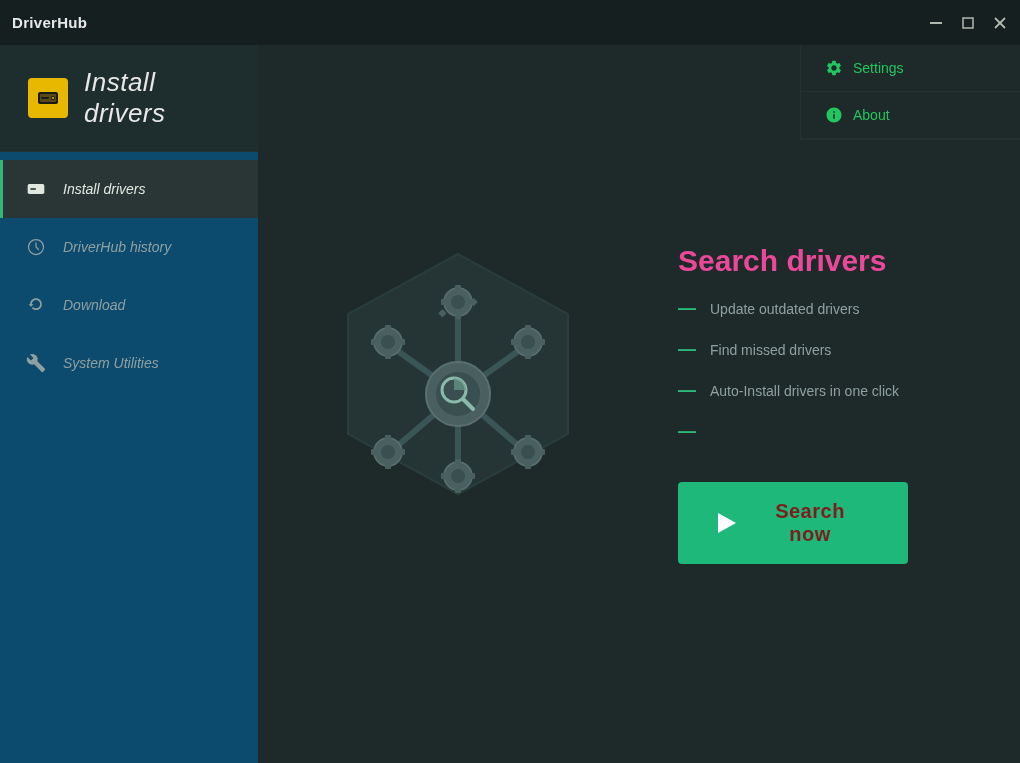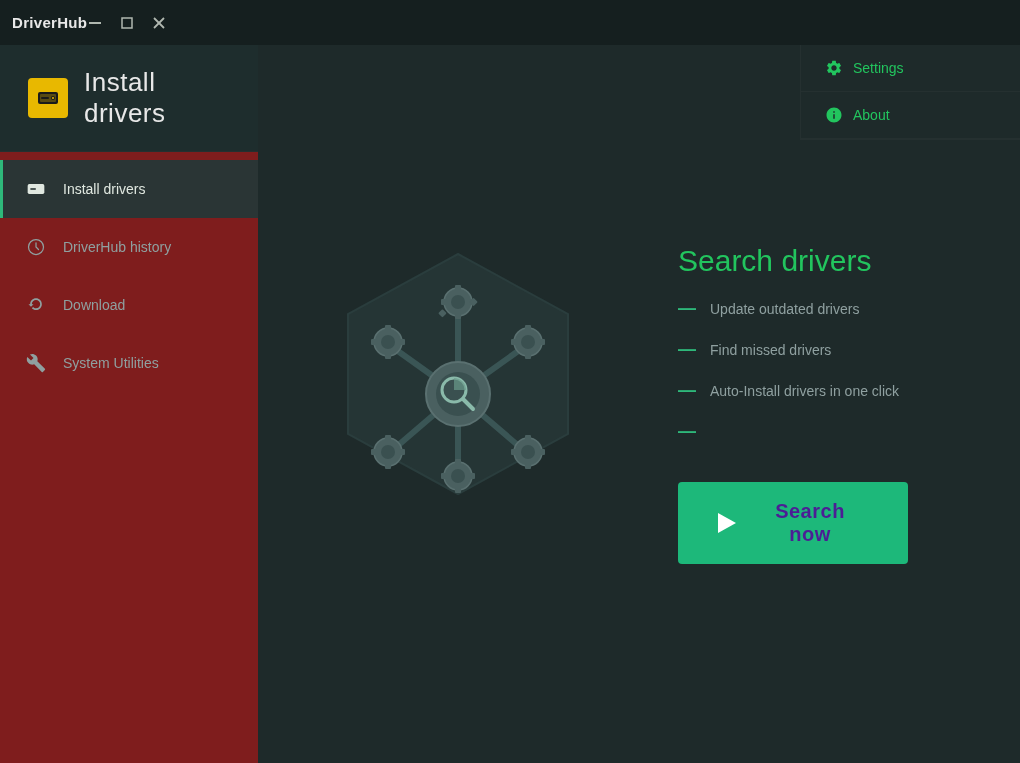--- a/index.html
+++ b/index.html
@@ -13,20 +13,21 @@
       position: relative;
     }
 
     
     #titlebar {
       width: 100%;
       height: 45px;
       background: #151f1f;
       display: flex;
       align-items: center;
+      justify-content: space-between;
       padding: 0 12px;
       position: relative;
       z-index: 10;
     }
     #app-title {
       color: #e8e8e8;
       font-size: 15px;
       font-weight: 600;
       letter-spacing: 0.3px;
     }
@@ -49,24 +50,25 @@
     
     #main-layout {
       display: flex;
       width: 100%;
       height: calc(763px - 45px);
     }
 
     
     #sidebar {
       width: 258px;
-      background: #7f1d1d;
+      background: #0c4a6e;
       display: flex;
       flex-direction: column;
       flex-shrink: 0;
+      font-style: italic;
     }
 
     
     #header-area {
       background: #1e2d2d;
       padding: 22px 28px;
       display: flex;
       align-items: center;
       gap: 16px;
       border-bottom: 1px solid #253030;
@@ -189,22 +191,22 @@
     #right-panel {
       flex: 1;
       display: flex;
       flex-direction: column;
       justify-content: center;
       gap: 20px;
       padding-left: 20px;
     }
     #search-drivers-title {
       font-size: 30px;
-      font-weight: 400;
-      color: #22c55e;
+      font-weight: 700;
+      color: #ec4899;
     }
     .feature-item {
       display: flex;
       align-items: center;
       gap: 14px;
       color: #8fa0a0;
       font-size: 14px;
     }
     .feature-dash {
       color: #2eb87a;
@@ -227,21 +229,21 @@
     }
     #search-now-btn .play-icon {
       width: 0;
       height: 0;
       border-top: 10px solid transparent;
       border-bottom: 10px solid transparent;
       border-left: 18px solid white;
       flex-shrink: 0;
     }
     #search-now-btn .btn-label {
-      color: #4c1d95;
+      color: #7f1d1d;
       font-size: 20px;
       font-weight: 600;
       letter-spacing: 0.5px;
     }
   </style>
 </head>
 <body>
 
 <div id="titlebar">
   <span id="app-title">DriverHub</span>

